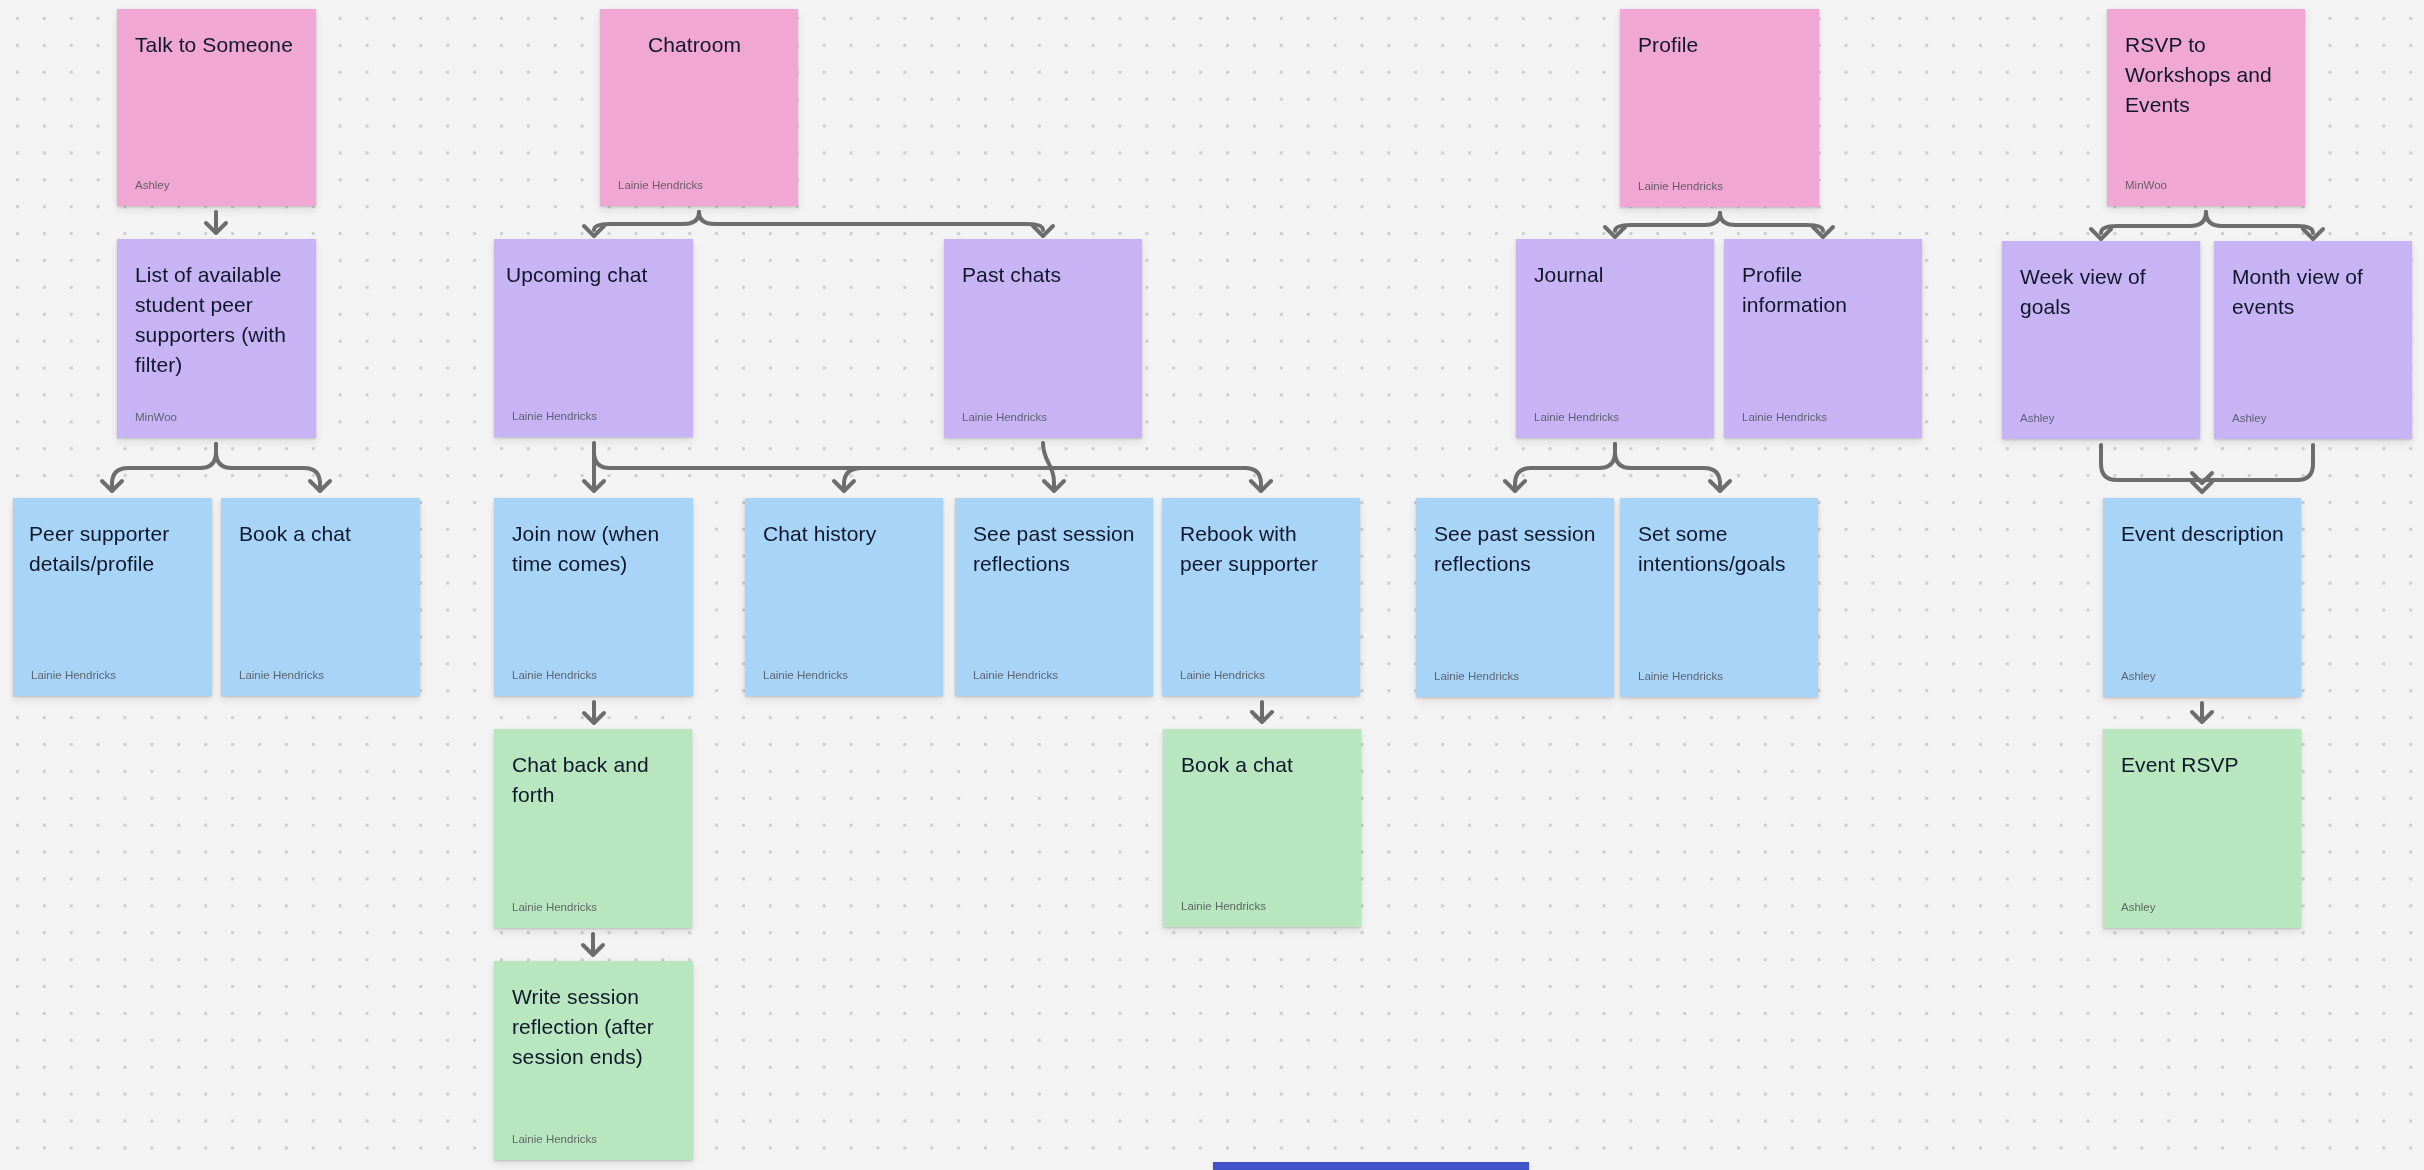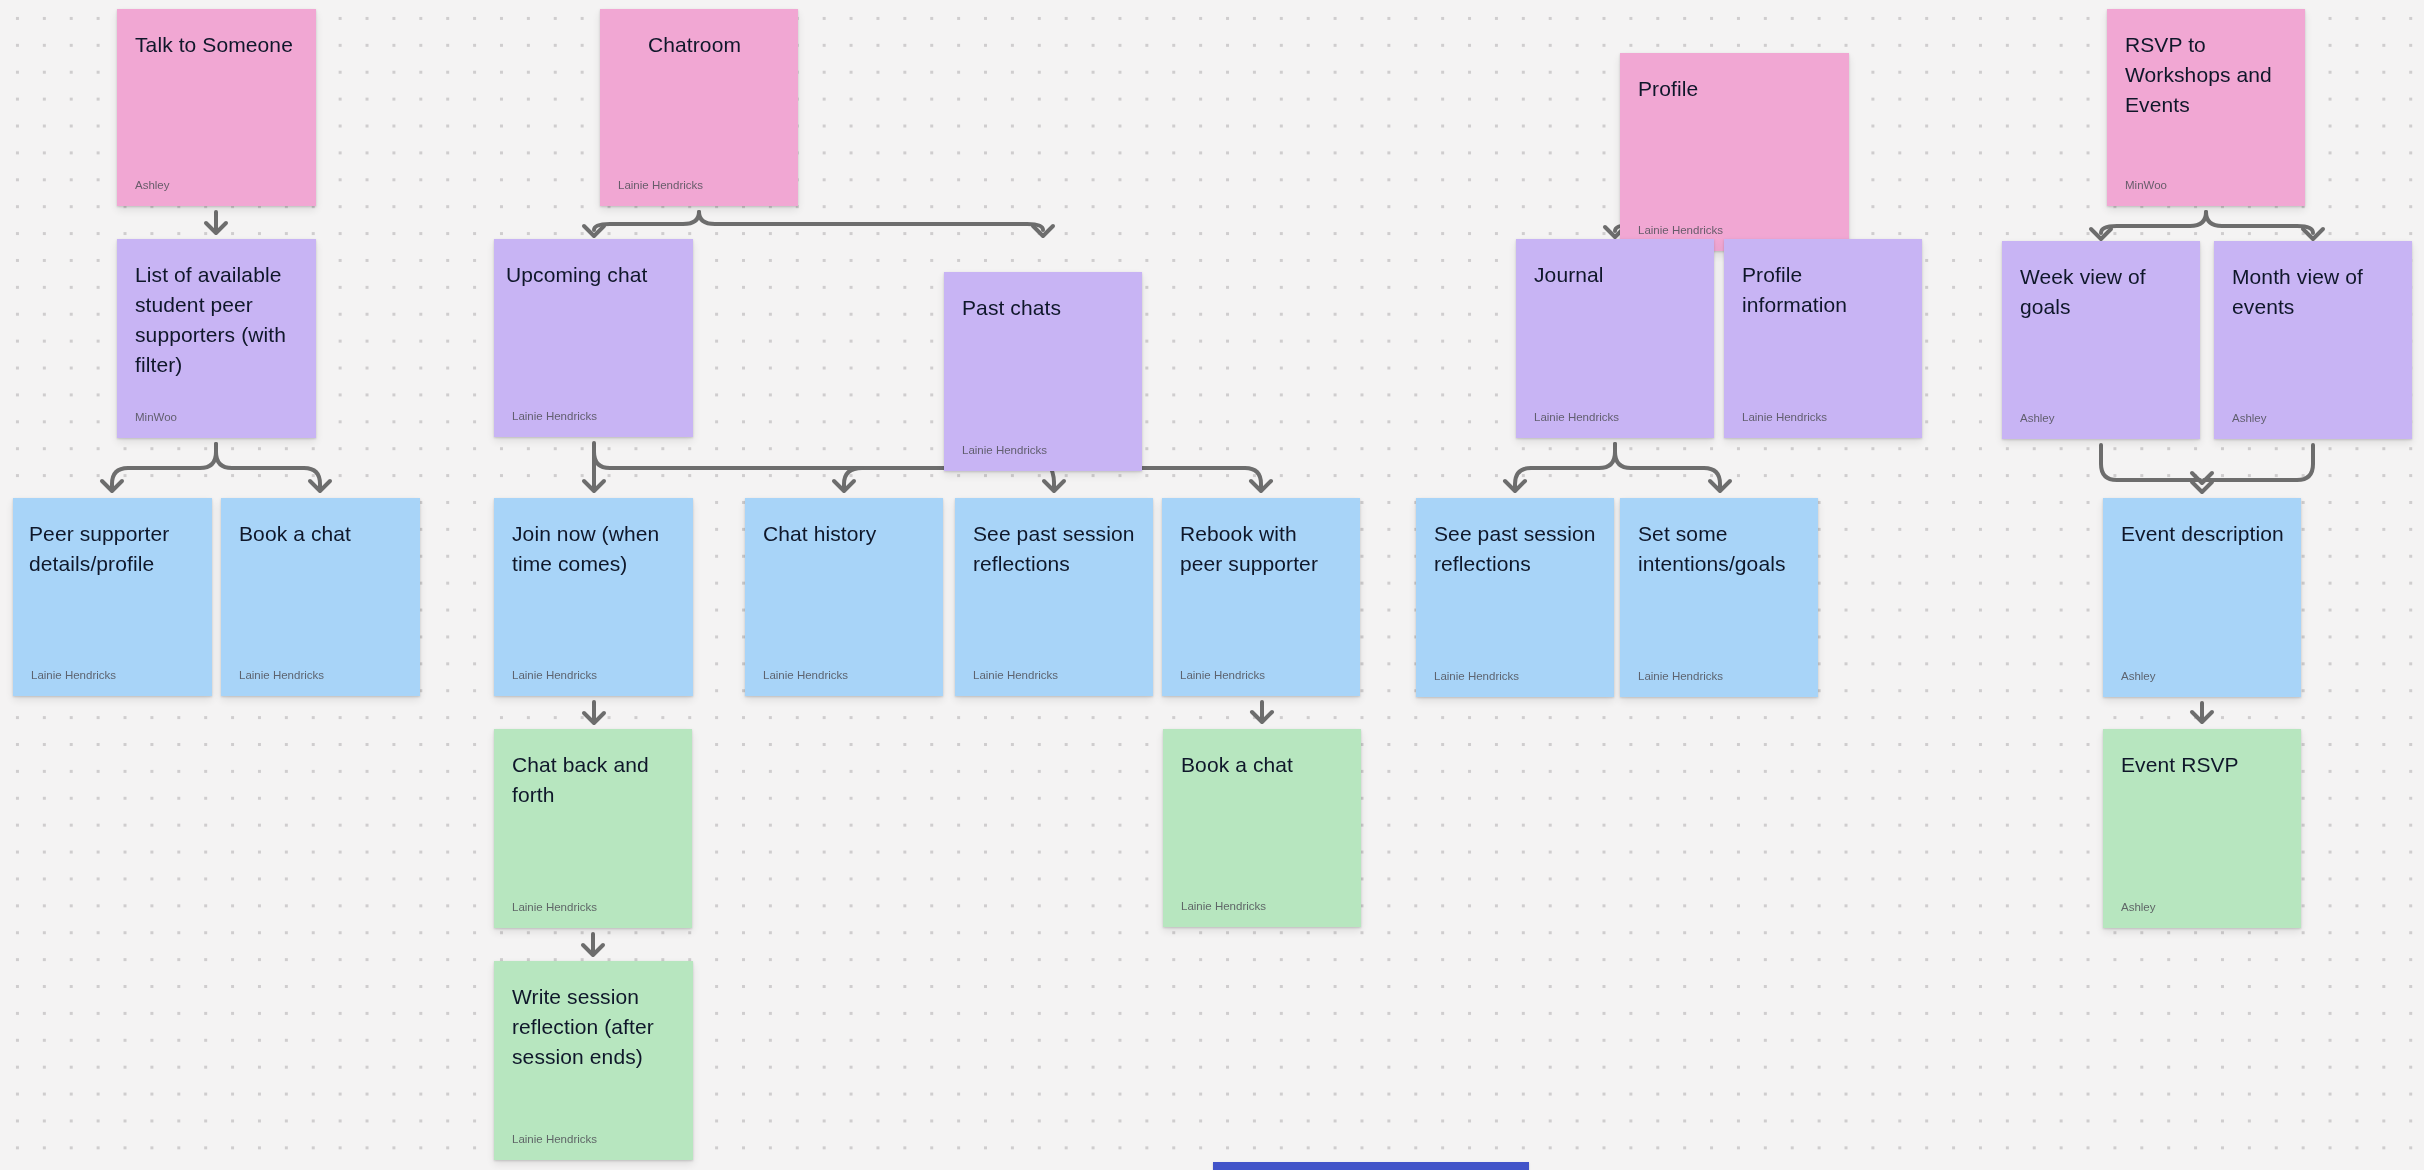--- a/index.html
+++ b/index.html
@@ -150,21 +150,21 @@
         <div class="note-author">Lainie Hendricks</div>
       </div>
       <div class="note" style="left: 600px; top: 9px; width: 198px; height: 197px; background: rgb(241, 167, 211); padding-left: 48px;">
         <div class="note-label">Chatroom</div>
         <div class="note-author">Lainie Hendricks</div>
       </div>
       <div class="note" style="left: 494px; top: 239px; width: 199px; height: 198px; background: rgb(200, 180, 244); padding-left: 12px;">
         <div class="note-label">Upcoming chat</div>
         <div class="note-author">Lainie Hendricks</div>
       </div>
-      <div class="note" style="left: 944px; top: 239px; width: 198px; height: 199px; background: rgb(200, 180, 244); margin-top: 33px;">
+      <div class="note" style="left: 944px; top: 239px; width: 198px; height: 199px; background: rgb(200, 180, 244);">
         <div class="note-label">Past chats</div>
         <div class="note-author">Lainie Hendricks</div>
       </div>
       <div class="note" style="left: 494px; top: 498px; width: 199px; height: 198px; background: rgb(168, 212, 248);">
         <div class="note-label">Join now (when time comes)</div>
         <div class="note-author">Lainie Hendricks</div>
       </div>
       <div class="note" style="left: 745px; top: 498px; width: 198px; height: 198px; background: rgb(168, 212, 248);">
         <div class="note-label">Chat history</div>
         <div class="note-author">Lainie Hendricks</div>
@@ -182,21 +182,21 @@
         <div class="note-author">Lainie Hendricks</div>
       </div>
       <div class="note" style="left: 494px; top: 961px; width: 199px; height: 199px; background: rgb(183, 230, 191);">
         <div class="note-label">Write session reflection (after session ends)</div>
         <div class="note-author">Lainie Hendricks</div>
       </div>
       <div class="note" style="left: 1163px; top: 729px; width: 198px; height: 198px; background: rgb(183, 230, 191);">
         <div class="note-label">Book a chat</div>
         <div class="note-author">Lainie Hendricks</div>
       </div>
-      <div class="note" style="left: 1620px; top: 9px; width: 229px; height: 198px; background: rgb(241, 167, 211); margin-top: 44px;">
+      <div class="note" style="left: 1620px; top: 9px; width: 199px; height: 198px; background: rgb(241, 167, 211);">
         <div class="note-label">Profile</div>
         <div class="note-author">Lainie Hendricks</div>
       </div>
       <div class="note" style="left: 1516px; top: 239px; width: 198px; height: 199px; background: rgb(200, 180, 244);">
         <div class="note-label">Journal</div>
         <div class="note-author">Lainie Hendricks</div>
       </div>
       <div class="note" style="left: 1724px; top: 239px; width: 198px; height: 199px; background: rgb(200, 180, 244);">
         <div class="note-label">Profile information</div>
         <div class="note-author">Lainie Hendricks</div>

